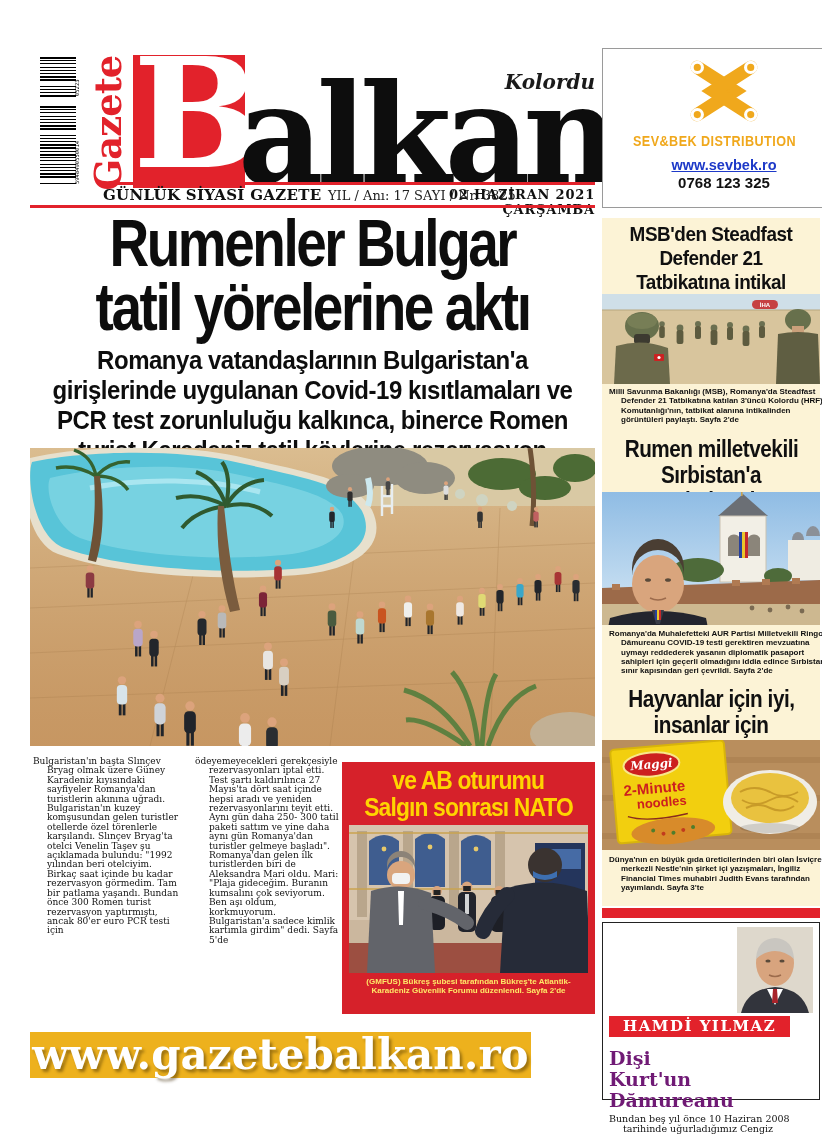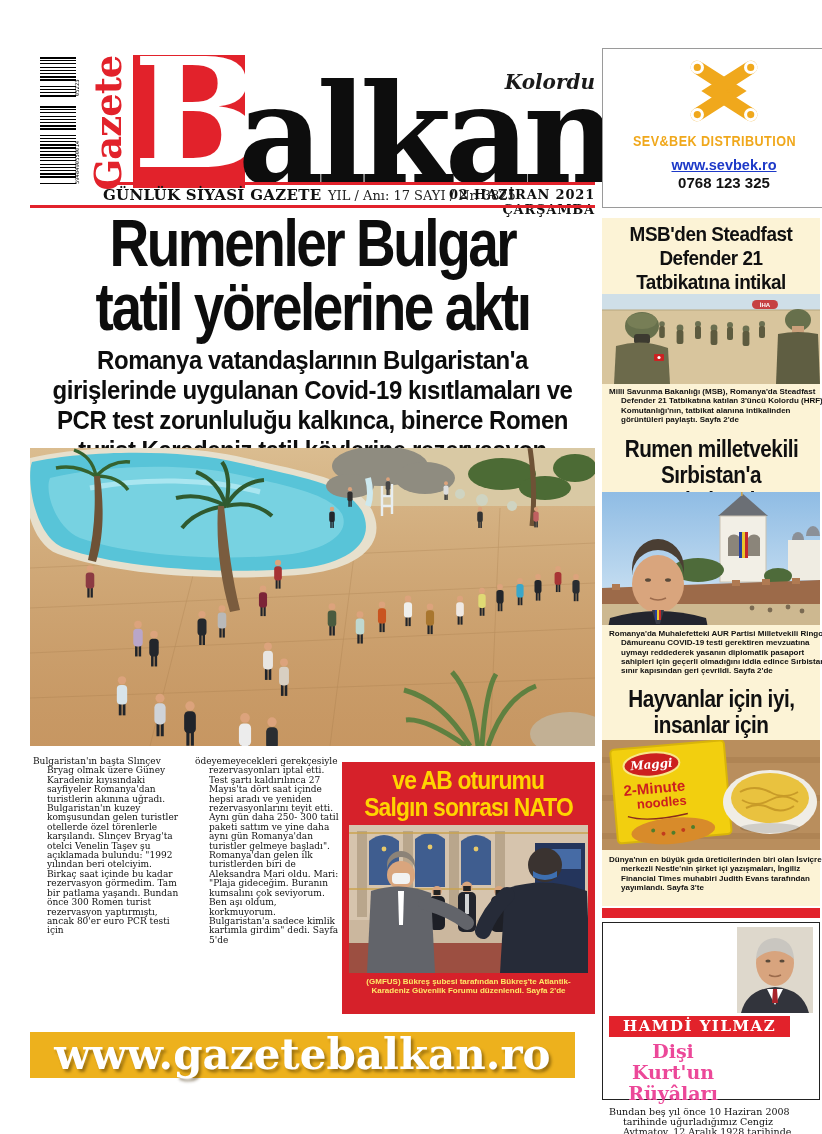--- a/index.html
+++ b/index.html
@@ -47,39 +47,39 @@
   
   .natobox{left:342px;top:762px;width:253px;height:252px;background:#d6212a;}
   .nato-title{margin-top:5px;text-align:center;color:#ffd400;
               font:800 26px/27px "Liberation Sans",sans-serif;letter-spacing:-1px;white-space:nowrap;}
   .nato-title .cond{transform:scaleX(.88);}
   .natophoto{display:block;margin:4px auto 0;width:239px;height:148px;}
   .nato-caps{display:flex;gap:6px;margin:4px 7px 0;}
   .nato-cap{flex:1;color:#ffe867;font:700 8px/9.4px "Liberation Sans",sans-serif;text-align:center;}
 
   
-  .footerbar{left:30px;top:1032px;width:545px;height:46px;background:#edb11d;text-align:center;}
+  .footerbar{left:30px;top:1032px;width:501px;height:46px;background:#edb11d;text-align:center;}
   .footerbar span{font:700 42px/46px "DejaVu Serif",serif;color:#fff;letter-spacing:0;
                   text-shadow:2.5px 2.5px 3px rgba(60,40,0,.45);}
 
   
   .rcol{left:602px;top:218px;width:218px;height:688px;background:#fcf3d6;}
   .rc{position:absolute;left:0;width:218px;}
   .rc-h{text-align:center;color:#101010;font:800 21px/24px "Liberation Sans",sans-serif;letter-spacing:-.5px;}
   .rc-h .cond{transform:scaleX(.9);}
   .rc-h2{font:800 23px/26px "Liberation Sans",sans-serif;}
   .rc-cap{padding:0 7px;color:#111;font:700 8px/9.3px "Liberation Sans",sans-serif;}
   .rc-cap p{margin:0;padding-left:12px;text-indent:-12px;}
   .divider{left:602px;top:908px;width:218px;height:10px;background:#e2222b;}
 
   .colbox{left:602px;top:922px;width:218px;height:178px;border:1.3px solid #222;background:#fff;padding:4px 6px;box-sizing:border-box;}
   .col-photo{float:right;width:76px;height:86px;margin:0 0 3px 5px;}
   .col-banner{display:inline-block;background:#e2222b;color:#fff;padding:1px 14px 2px;
               font:700 15px "DejaVu Serif",serif;letter-spacing:1.5px;}
-  .col-title{width:128px;text-align:center;font:700 19px/21px "DejaVu Serif",serif;color:#ec4899;margin:4px 0 3px;}
+  .col-title{width:128px;font:700 19px/21px "DejaVu Serif",serif;color:#701a75;margin:11px 0 3px;}
   .col-body{font:9.5px/10.2px "DejaVu Serif",serif;color:#111;}
   .col-body p{margin:0;padding-left:14px;text-indent:-14px;}
 </style>
 </head>
 <body>
 
 <div class="page">
 
   <div class="abs bc bc-t"></div>
   <div class="abs bc-num" style="top:96px;">05223</div>
@@ -513,20 +513,20 @@
       <path d="M19,32 Q20,12 38,11 Q56,12 57,32 Q48,24 38,24 Q28,24 19,32 Z" fill="#c9c6c0"></path>
       <g fill="#5a4a3a">
           <ellipse cx="31" cy="34" rx="2.6" ry="1.6"></ellipse>
           <ellipse cx="45" cy="34" rx="2.6" ry="1.6"></ellipse>
         </g>
       <path d="M32,48 Q38,51 44,48" stroke="#9c6b4c" stroke-width="1.4" fill="none"></path>
     </svg>
     <div class="col-banner">HAMDİ YILMAZ</div>
     <div class="col-title">
       <div>Dişi Kurt'un</div>
-      <div>Rüyâları</div>
+      <div>Dămureanu</div>
     </div>
     <div class="col-body">
       <p><span>Bundan beş yıl önce 10 Haziran 2008 tarihinde uğurladığımız Cengiz Aytmatov, 12 Aralık 1928 tarihinde Kırgızistan'ın Talas eyaletinin Şeker köyünde doğdu. Babası Törekul Aytmatov, Sovyet Kırgızistan'ında seçkin devlet adamı idi, ancak 1937'de tutuklandı ve 1938'de kurşuna dizildi.</span>&nbsp;&nbsp;</p>
     </div>
   </div>
 
 </div>
 
 </body></html>

